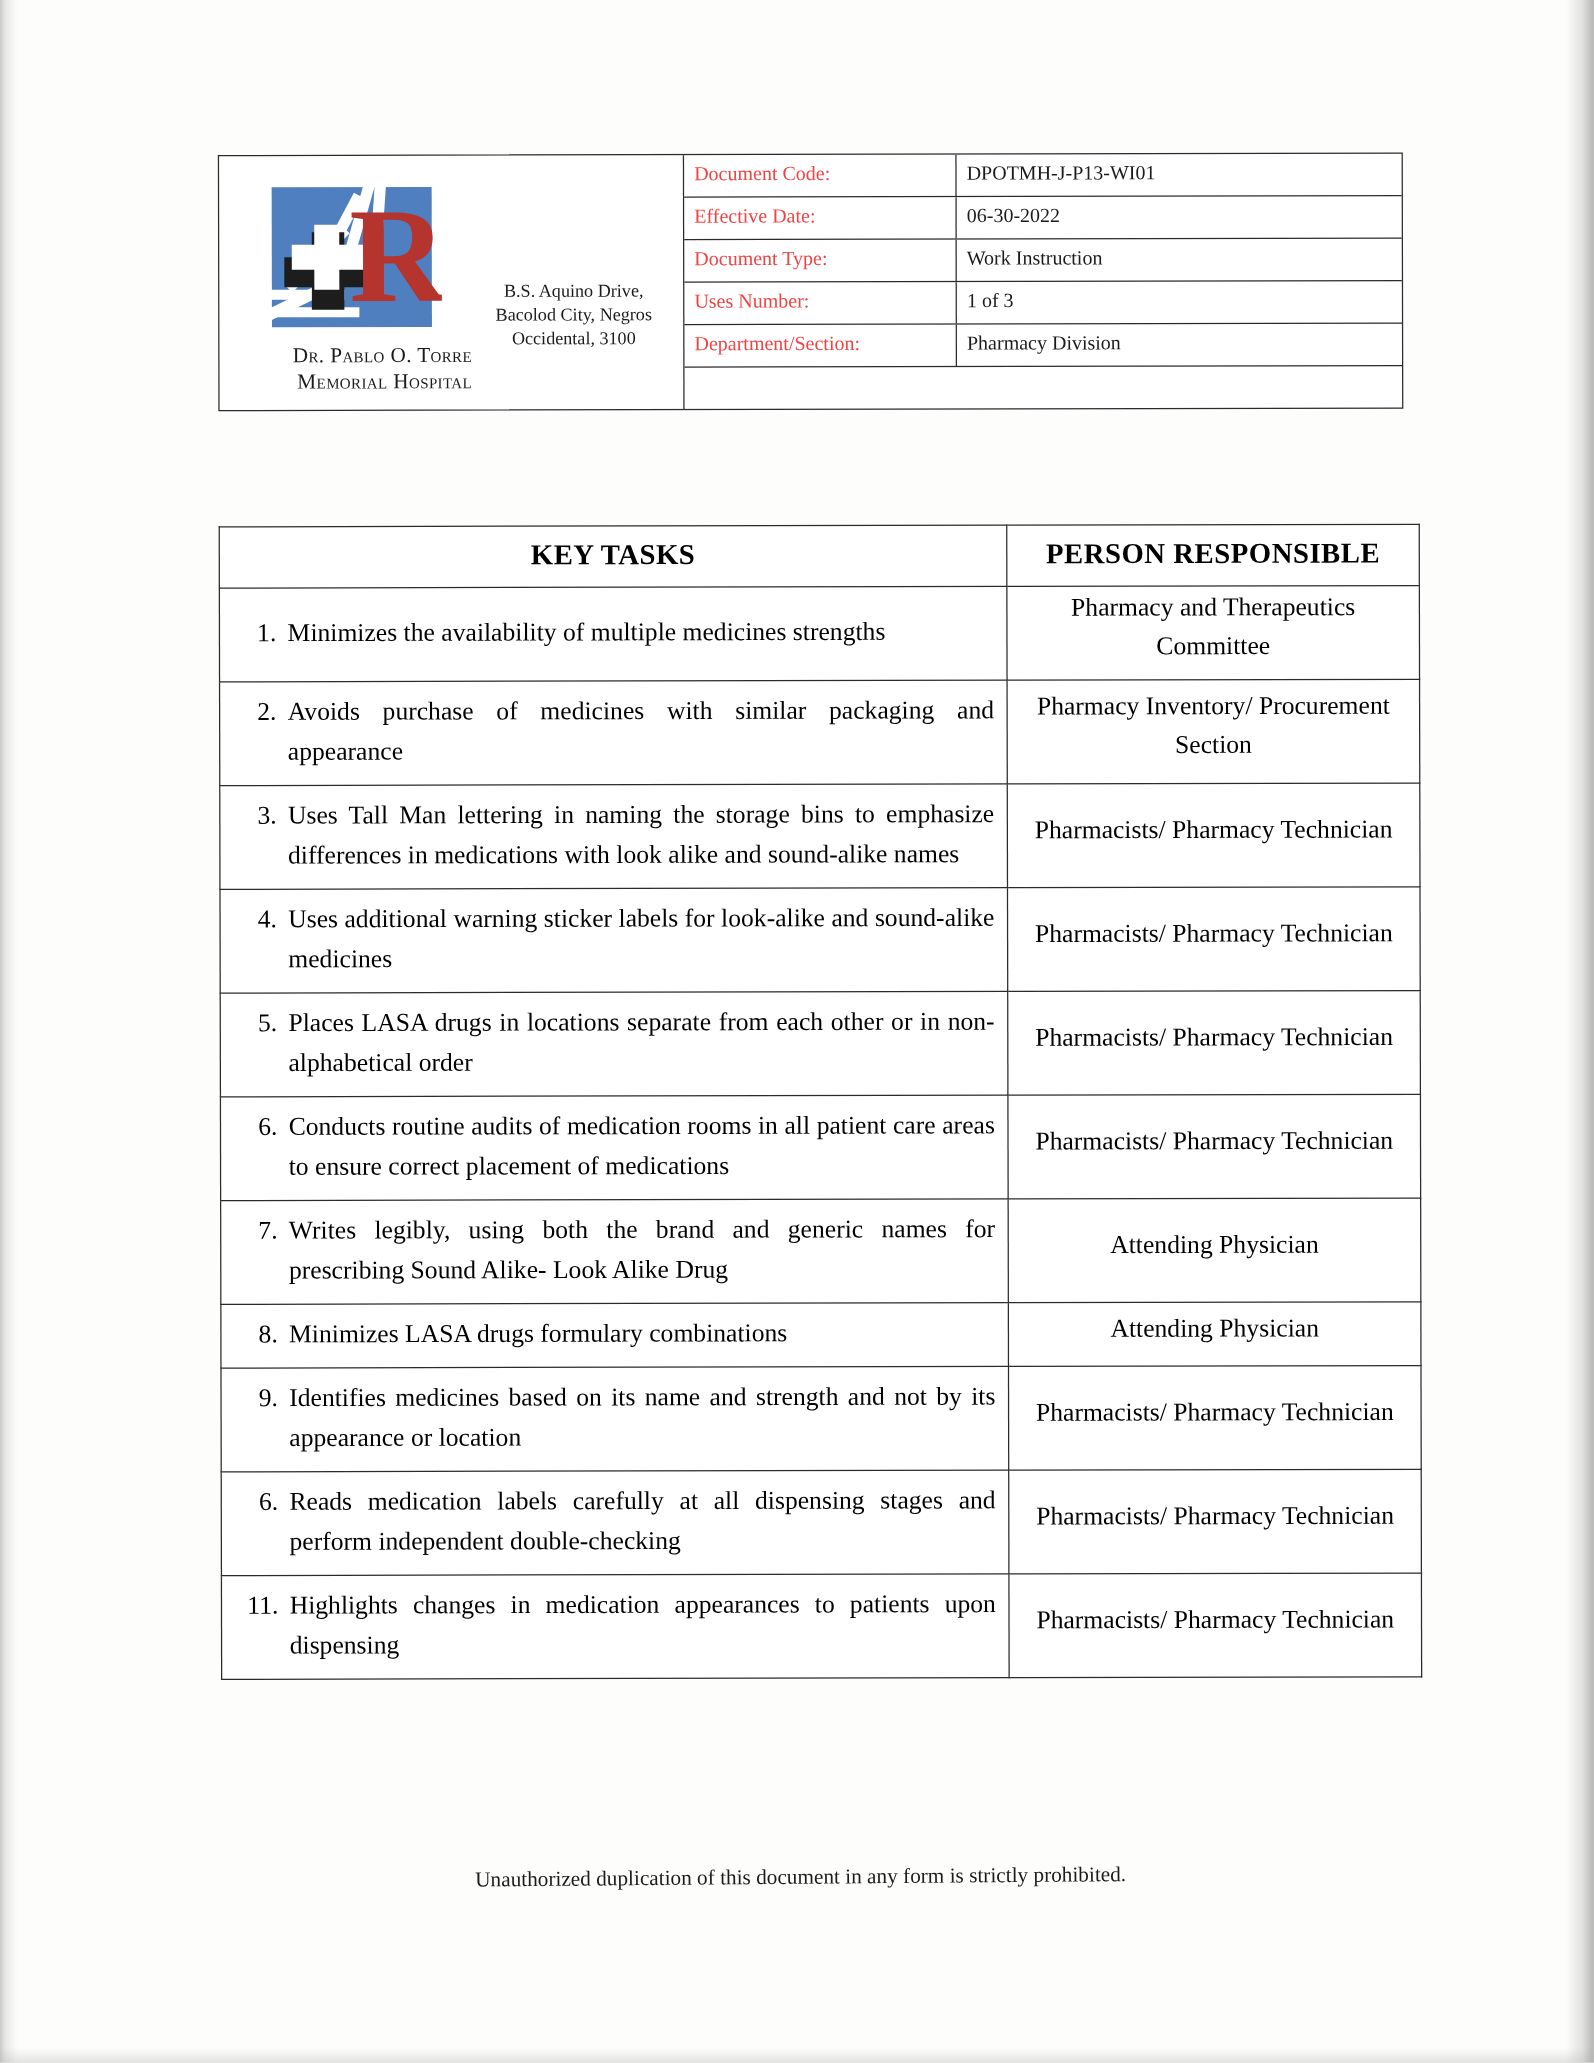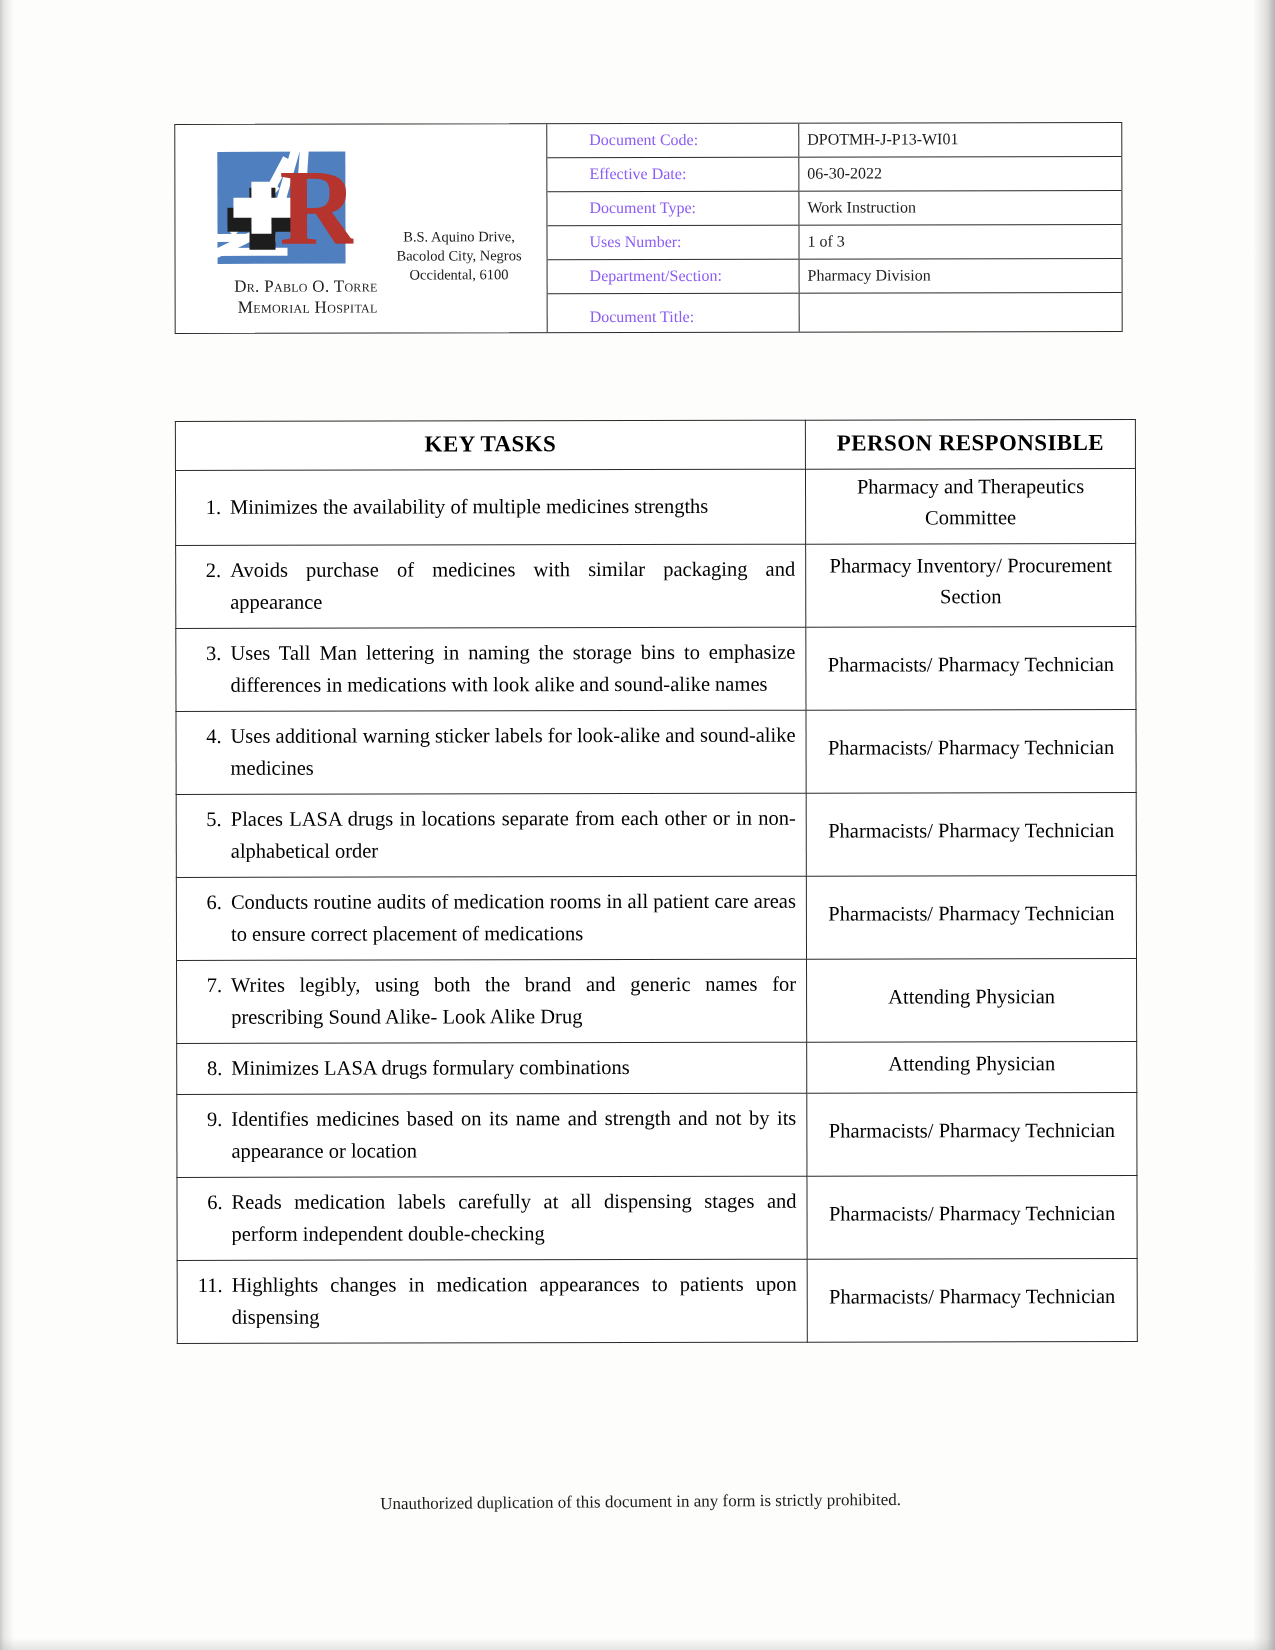--- a/index.html
+++ b/index.html
@@ -168,22 +168,21 @@
     border-bottom: 1.2px solid #2b2b2b;
     min-height: 33px;
   }
   .hf-row:last-child { border-bottom: none; }
   .hf-label {
     width: 218px;
     box-sizing: border-box;
     border-right: 1.2px solid #2b2b2b;
     padding: 7px 0 6px 8px;
     font-size: 16px;
-    color: #8b5cf6;
-    margin-left: 34px;
+    color: #ef4444;
   }
   .hf-value {
     flex: 1;
     box-sizing: border-box;
     padding: 7px 0 6px 8px;
     font-size: 16px;
     color: #1b1b1b;
   }
   .hf-row.title .hf-label { padding-top: 14px; }
   .hf-value.bold {
@@ -281,21 +280,21 @@
             <div class="rl2"></div>
             <div class="cross-dark"></div>
             <div class="cross-white"></div>
             <div class="rchar">R</div>
           </div>
           <div class="logo-name">
             <div>Dr. Pablo O. Torre</div>
             <div>Memorial Hospital</div>
           </div>
         </div>
-        <div class="header-address">B.S. Aquino Drive, Bacolod City, Negros Occidental, 6100</div>
+        <div class="header-address">B.S. Aquino Drive, Bacolod City, Negros Occidental, 3100</div>
       </div>
 
       <div class="header-fields">
         <div class="hf-row">
           <div class="hf-label">Document Code:</div>
           <div class="hf-value">DPOTMH-J-P13-WI01</div>
         </div>
         <div class="hf-row">
           <div class="hf-label">Effective Date:</div>
           <div class="hf-value">06-30-2022</div>
@@ -306,21 +305,20 @@
         </div>
         <div class="hf-row">
           <div class="hf-label">Uses Number:</div>
           <div class="hf-value">1 of 3</div>
         </div>
         <div class="hf-row">
           <div class="hf-label">Department/Section:</div>
           <div class="hf-value">Pharmacy Division</div>
         </div>
         <div class="hf-row title">
-          <div class="hf-label">Document Title:</div>
         </div>
       </div>
     </div>
 
     <table class="tasks-table">
       <colgroup>
           <col class="c1">
           <col class="c2">
         </colgroup>
       <thead>

